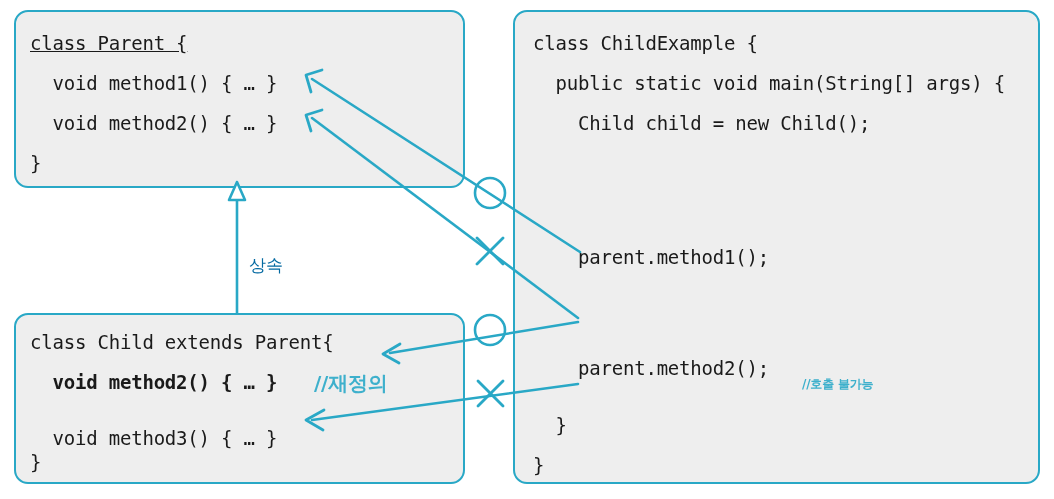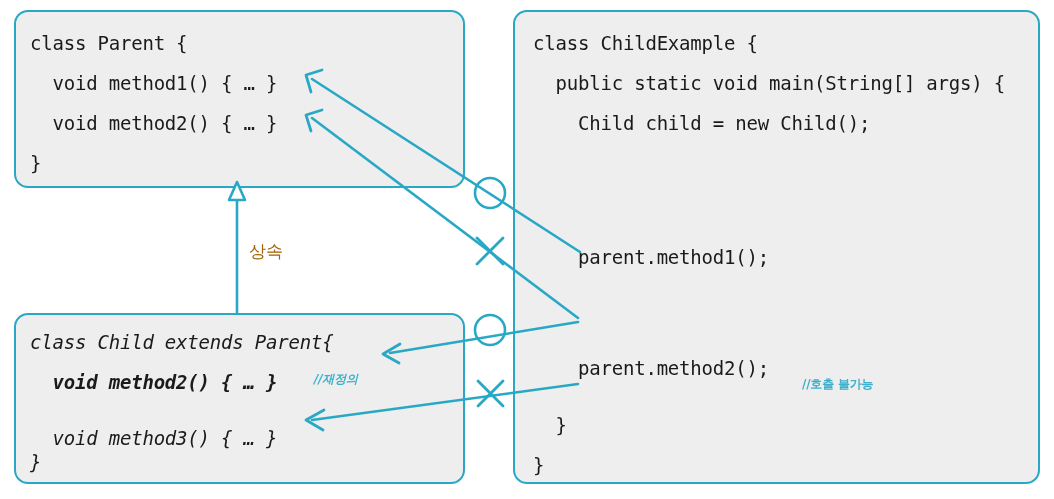--- a/index.html
+++ b/index.html
@@ -42,59 +42,60 @@
   }
   .code-line.bold { font-weight: bold; }
   .comment {
     color: #3eb0cc;
     font-weight: bold;
   }
 
   
   #box-parent   { left: 14px;  top: 10px;  width: 451px; height: 178px; }
   
-  #box-child    { left: 14px;  top: 313px; width: 451px; height: 171px; font-style: italic; }
+  #box-child    { left: 14px;  top: 313px; width: 451px; height: 171px; }
   
   #box-example  { left: 513px; top: 10px;  width: 527px; height: 474px; }
 
   .overlay-svg {
     position: absolute;
     left: 0; top: 0;
     width: 1054px;
     height: 499px;
     z-index: 3;
     pointer-events: none;
     overflow: visible;
   }
 
   .inherit-label {
     position: absolute;
     z-index: 4;
-    color: #a16207;
+    color: #0369a1;
     font-family: "DejaVu Sans", "Liberation Sans", sans-serif;
     font-size: 17px;
     white-space: pre;
+    margin-top: 14px;
   }
 </style>
 </head>
 <body>
 
 <div id="canvas">
 
   <div class="code-box" id="box-parent">
-    <div class="code-line" style="left:14px; top:22px;">class Parent {</div>
+    <div class="code-line" style="left:14px; top:22px;text-decoration:underline;">class Parent {</div>
     <div class="code-line" style="left:14px; top:62px;">  void method1() { … }</div>
     <div class="code-line" style="left:14px; top:102px;">  void method2() { … }</div>
     <div class="code-line" style="left:14px; top:142px;">}</div>
   </div>
 
   <div class="code-box" id="box-child">
     <div class="code-line" style="left:14px; top:18px;">class Child extends Parent{</div>
     <div class="code-line bold" style="left:14px; top:58px;">  void method2() { … }</div>
-    <div class="code-line comment" style="left:298px; top:58px; font-family:'DejaVu Sans','Liberation Sans',sans-serif; font-size:12px;">//재정의</div>
+    <div class="code-line comment" style="left:298px; top:58px; font-family:'DejaVu Sans','Liberation Sans',sans-serif; font-size:20px;">//재정의</div>
     <div class="code-line" style="left:14px; top:114px;">  void method3() { … }</div>
     <div class="code-line" style="left:14px; top:138px;">}</div>
   </div>
 
   <div class="code-box" id="box-example">
     <div class="code-line" style="left:18px; top:22px;">class ChildExample {</div>
     <div class="code-line" style="left:18px; top:102px;">    Child child = new Child();</div>
     <div class="code-line" style="left:18px; top:62px;">  public static void main(String[] args) {</div>
     <div class="code-line" style="left:18px; top:236px;">    parent.method1();</div>
     <div class="code-line" style="left:18px; top:300px;margin-top:47px;">    parent.method2();</div>

